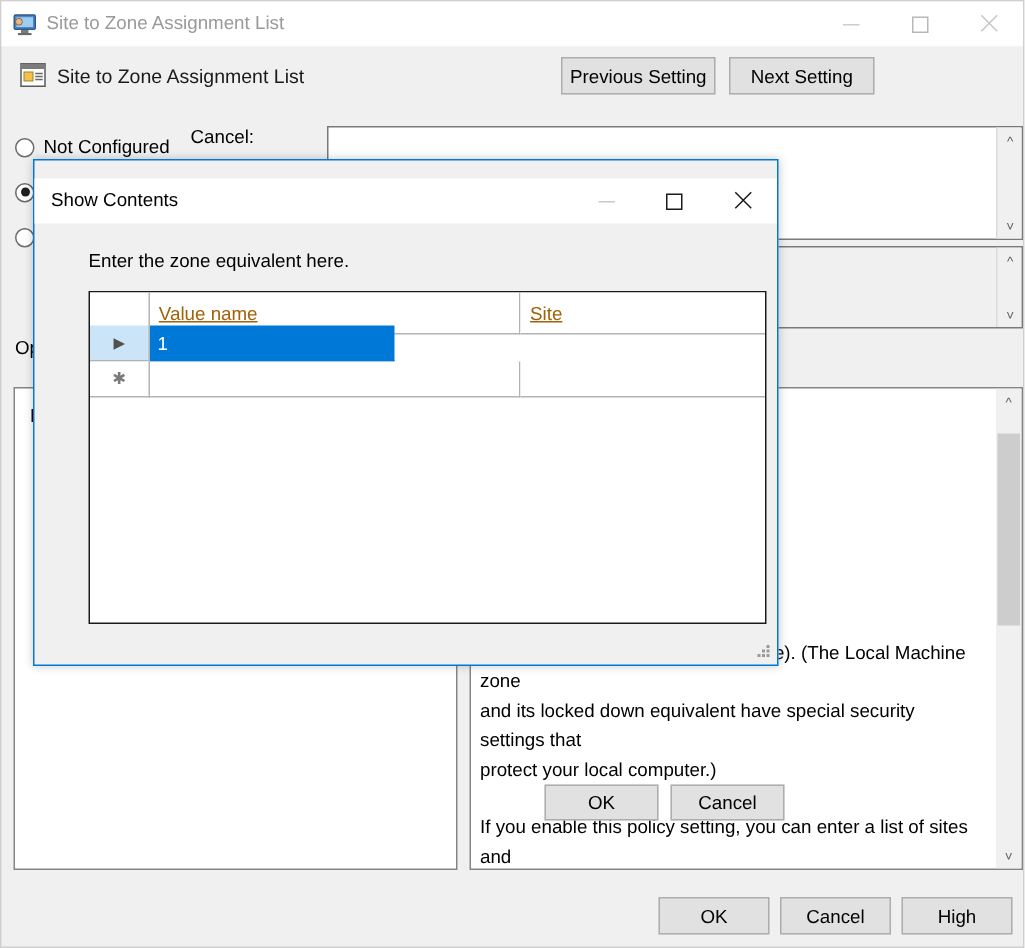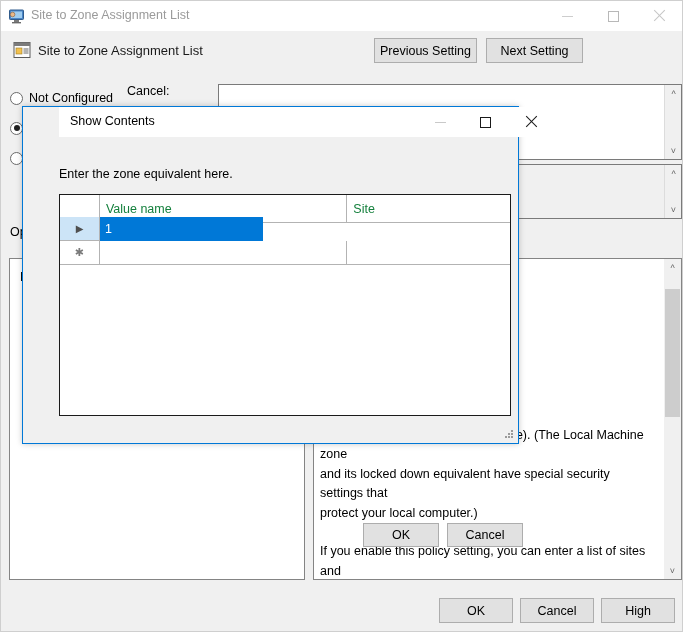--- a/index.html
+++ b/index.html
@@ -278,24 +278,23 @@
     position: absolute;
     left: 22px; top: 106px;
     width: 497px; height: 338px;
     background: #f0f0f0;
     border: 1px solid #0078d7;
     box-sizing: border-box;
     box-shadow: 0 0 6px rgba(0,0,0,0.22);
   }
   .dlg-titlebar {
     position: absolute;
-    left: 0; top: 0;
+    left: 0; top: 12px;
     width: 495px; height: 30px;
     background: #ffffff;
-    margin-left: 36px;
   }
   .dlg-title-text {
     position: absolute;
     left: 11px; top: 7px;
     font-size: 12.5px;
     color: #000;
     white-space: nowrap;
   }
   .dlg-win-btn {
     position: absolute;
@@ -342,21 +341,22 @@
   .gh-cell {
     height: 28px;
     background: #ffffff;
     border-right: 1px solid #b3b3b3;
     border-bottom: 1px solid #b3b3b3;
     box-sizing: border-box;
     display: flex;
     align-items: center;
     padding-left: 6px;
     font-size: 12.5px;
-    color: #15803d;
+    color: #a16207;
+    text-decoration: underline;
   }
   .gh-cell.sel  { width: 40px; padding-left: 0; }
   .gh-cell.name { width: 248px; }
   .gh-cell.val  { width: 163px; border-right: none; }
 
   .grid-row {
     position: absolute;
     left: 0;
     width: 100%;
     height: 24px;

